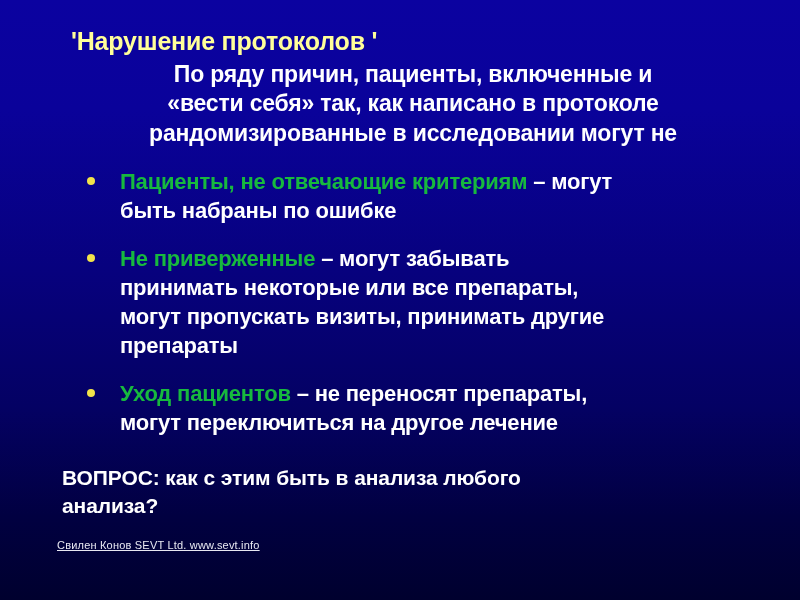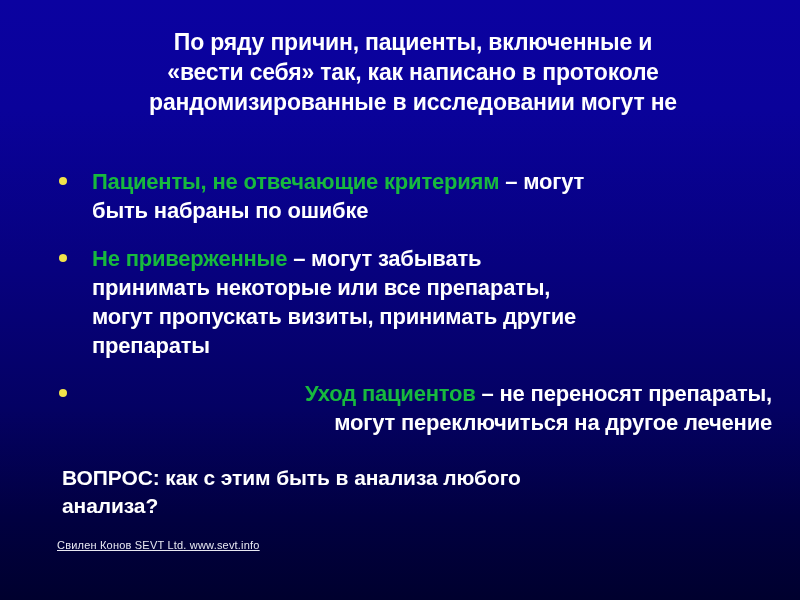--- a/index.html
+++ b/index.html
@@ -54,40 +54,39 @@
   }
   .intro .line {
     display: block;
     white-space: nowrap;
     text-align: center;
   }
 
   
   .bullet-list {
     position: absolute;
-    left: 52px;
+    left: 80px;
     top: 167px;
     width: 720px;
     list-style: none;
     margin: 0;
     padding: 0;
   }
   .bullet-item {
     position: relative;
     padding-left: 40px;
     margin-bottom: 18px;
     font-size: 22px;
     font-weight: bold;
     color: #ffffff;
     line-height: 1.33;
     letter-spacing: -0.2px;
   }
   .bullet-item:last-child {
     margin-bottom: 0;
-    text-align: right;
   }
   .bullet-marker {
     position: absolute;
     left: 7px;
     top: 10px;
     width: 8px;
     height: 8px;
     border-radius: 50%;
     background: #f2e34a;
   }
@@ -128,20 +127,21 @@
     white-space: nowrap;
     text-decoration: underline;
   }
 </style>
 </head>
 <body>
 
 <div id="slide">
 
   <div class="title-block">
+    <h1 class="slide-title">'Нарушение протоколов '</h1>
     <div class="intro">
       <span class="line">По ряду причин, пациенты, включенные и</span>
       <span class="line">«вести себя» так, как написано в протоколе</span>
       <span class="line">рандомизированные в исследовании могут не</span>
     </div>
   </div>
 
   <ul class="bullet-list">
 
     <li class="bullet-item">

